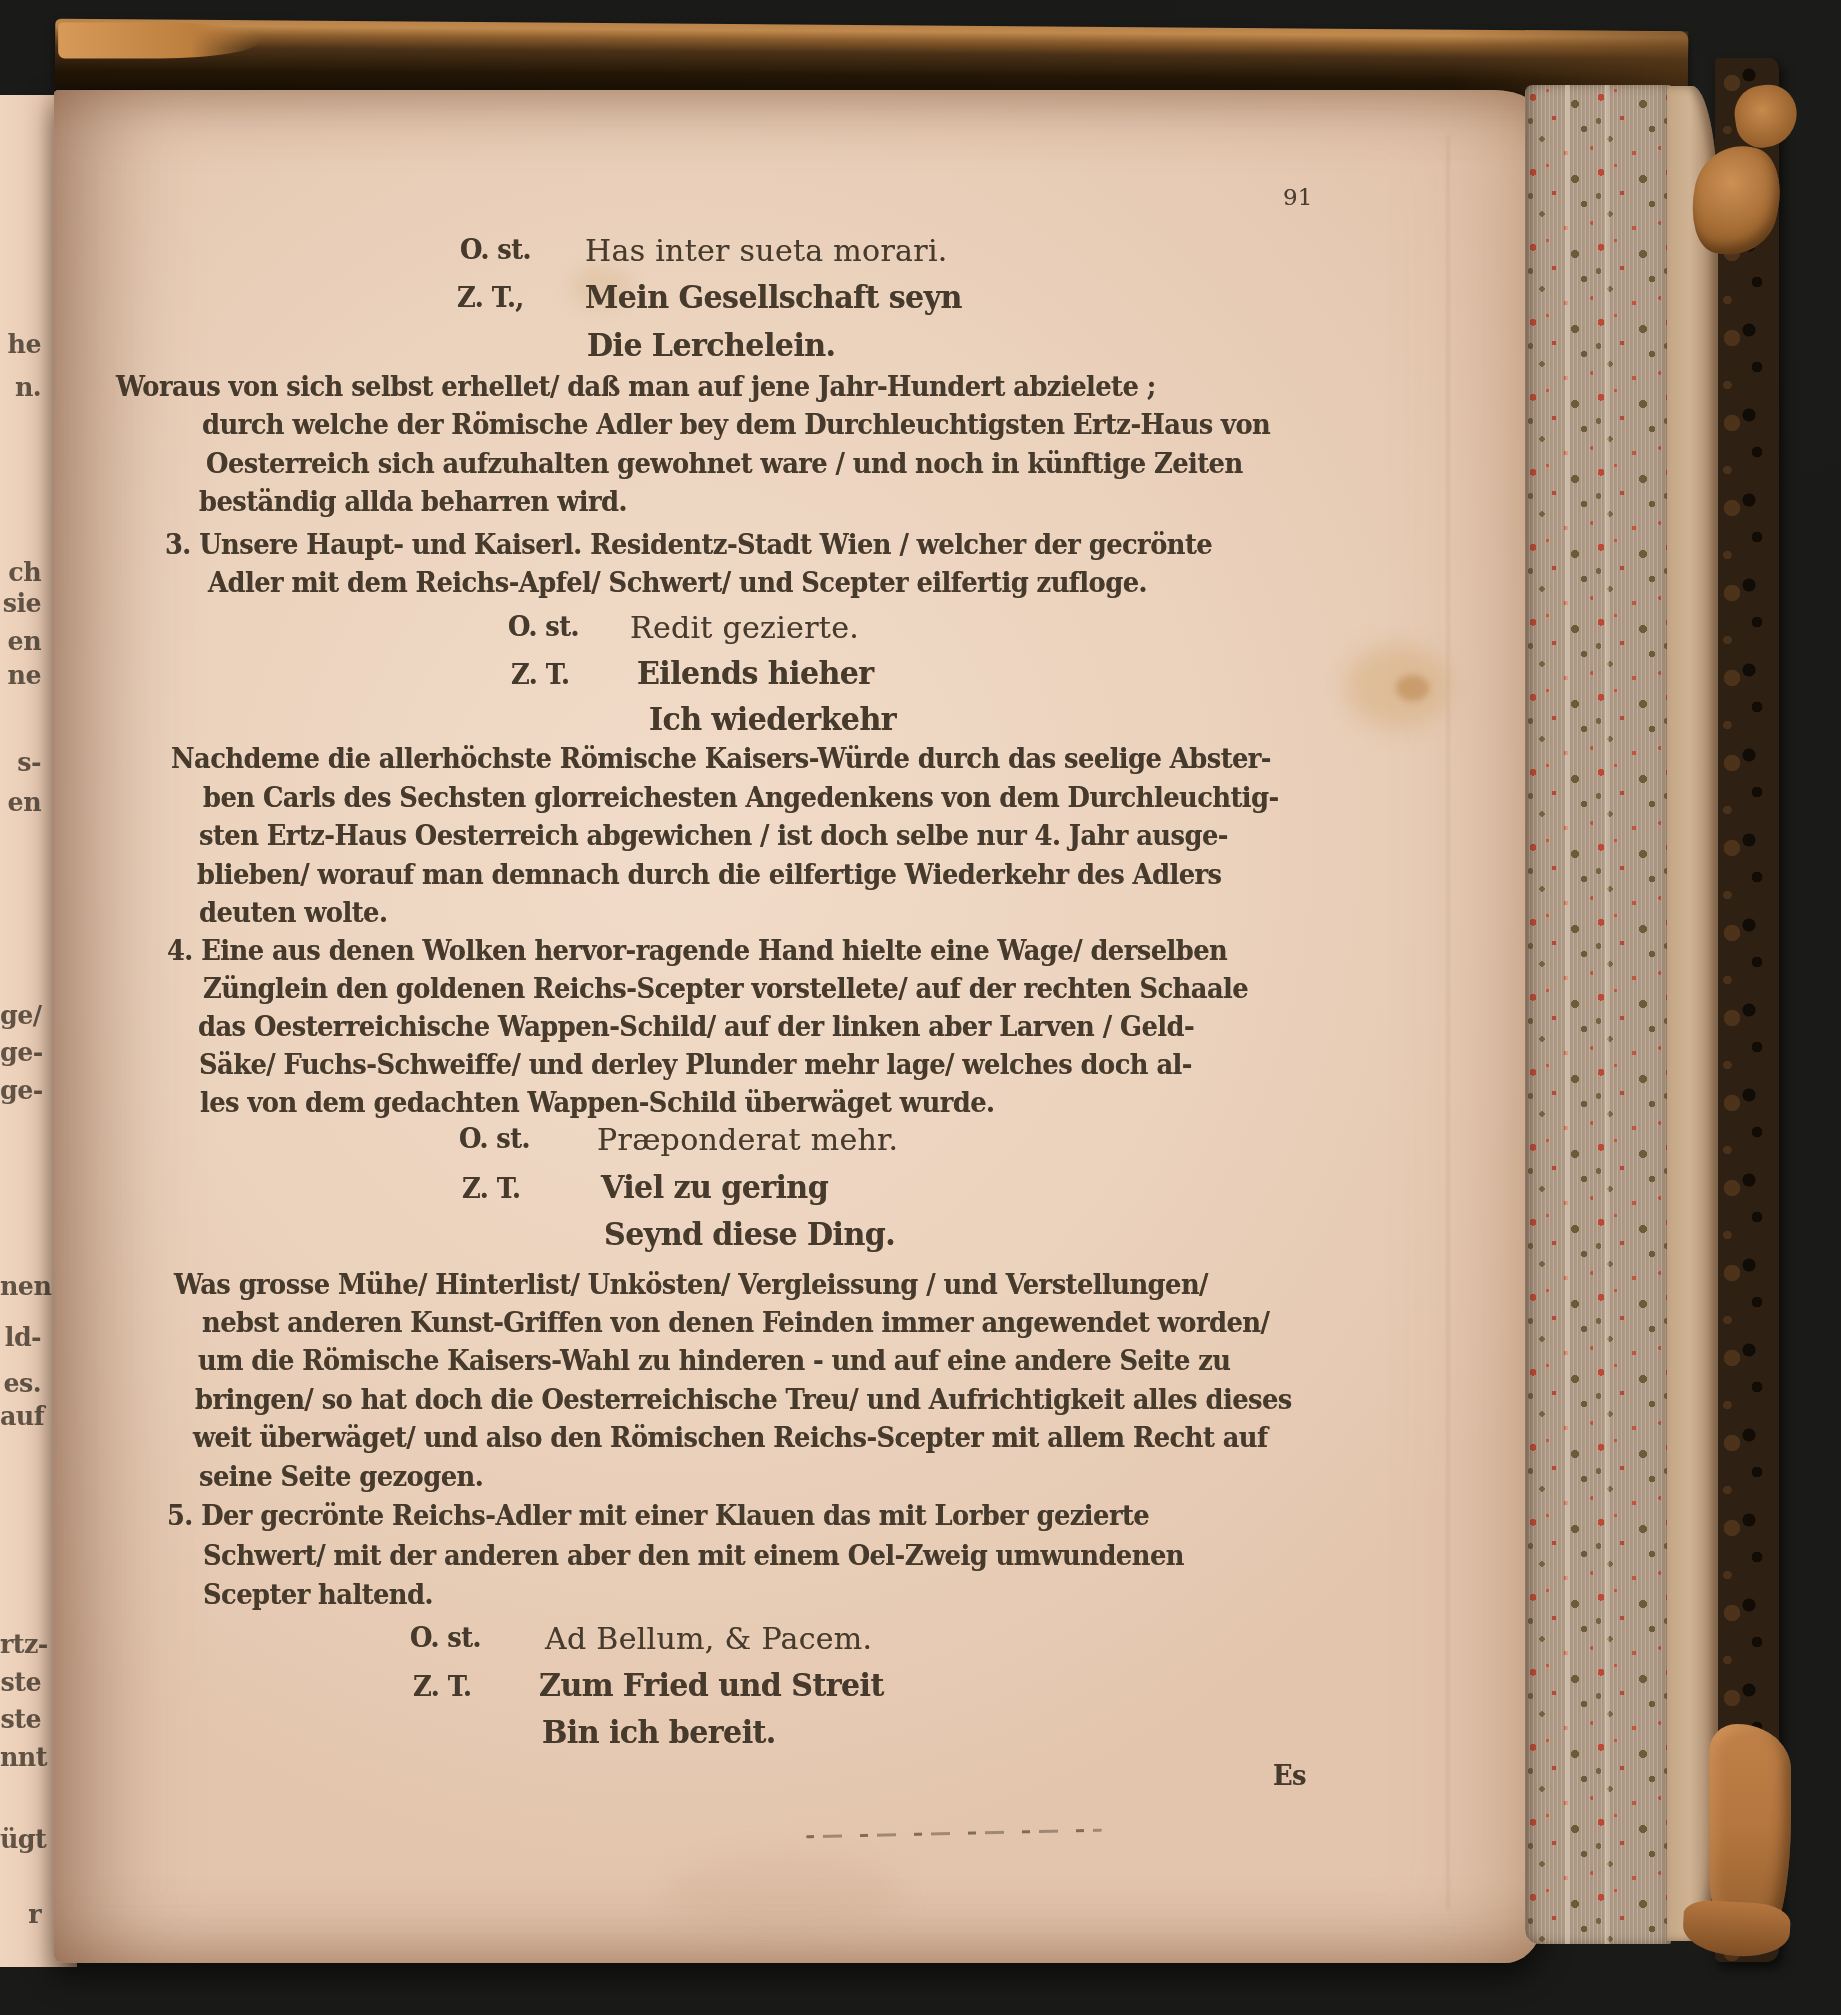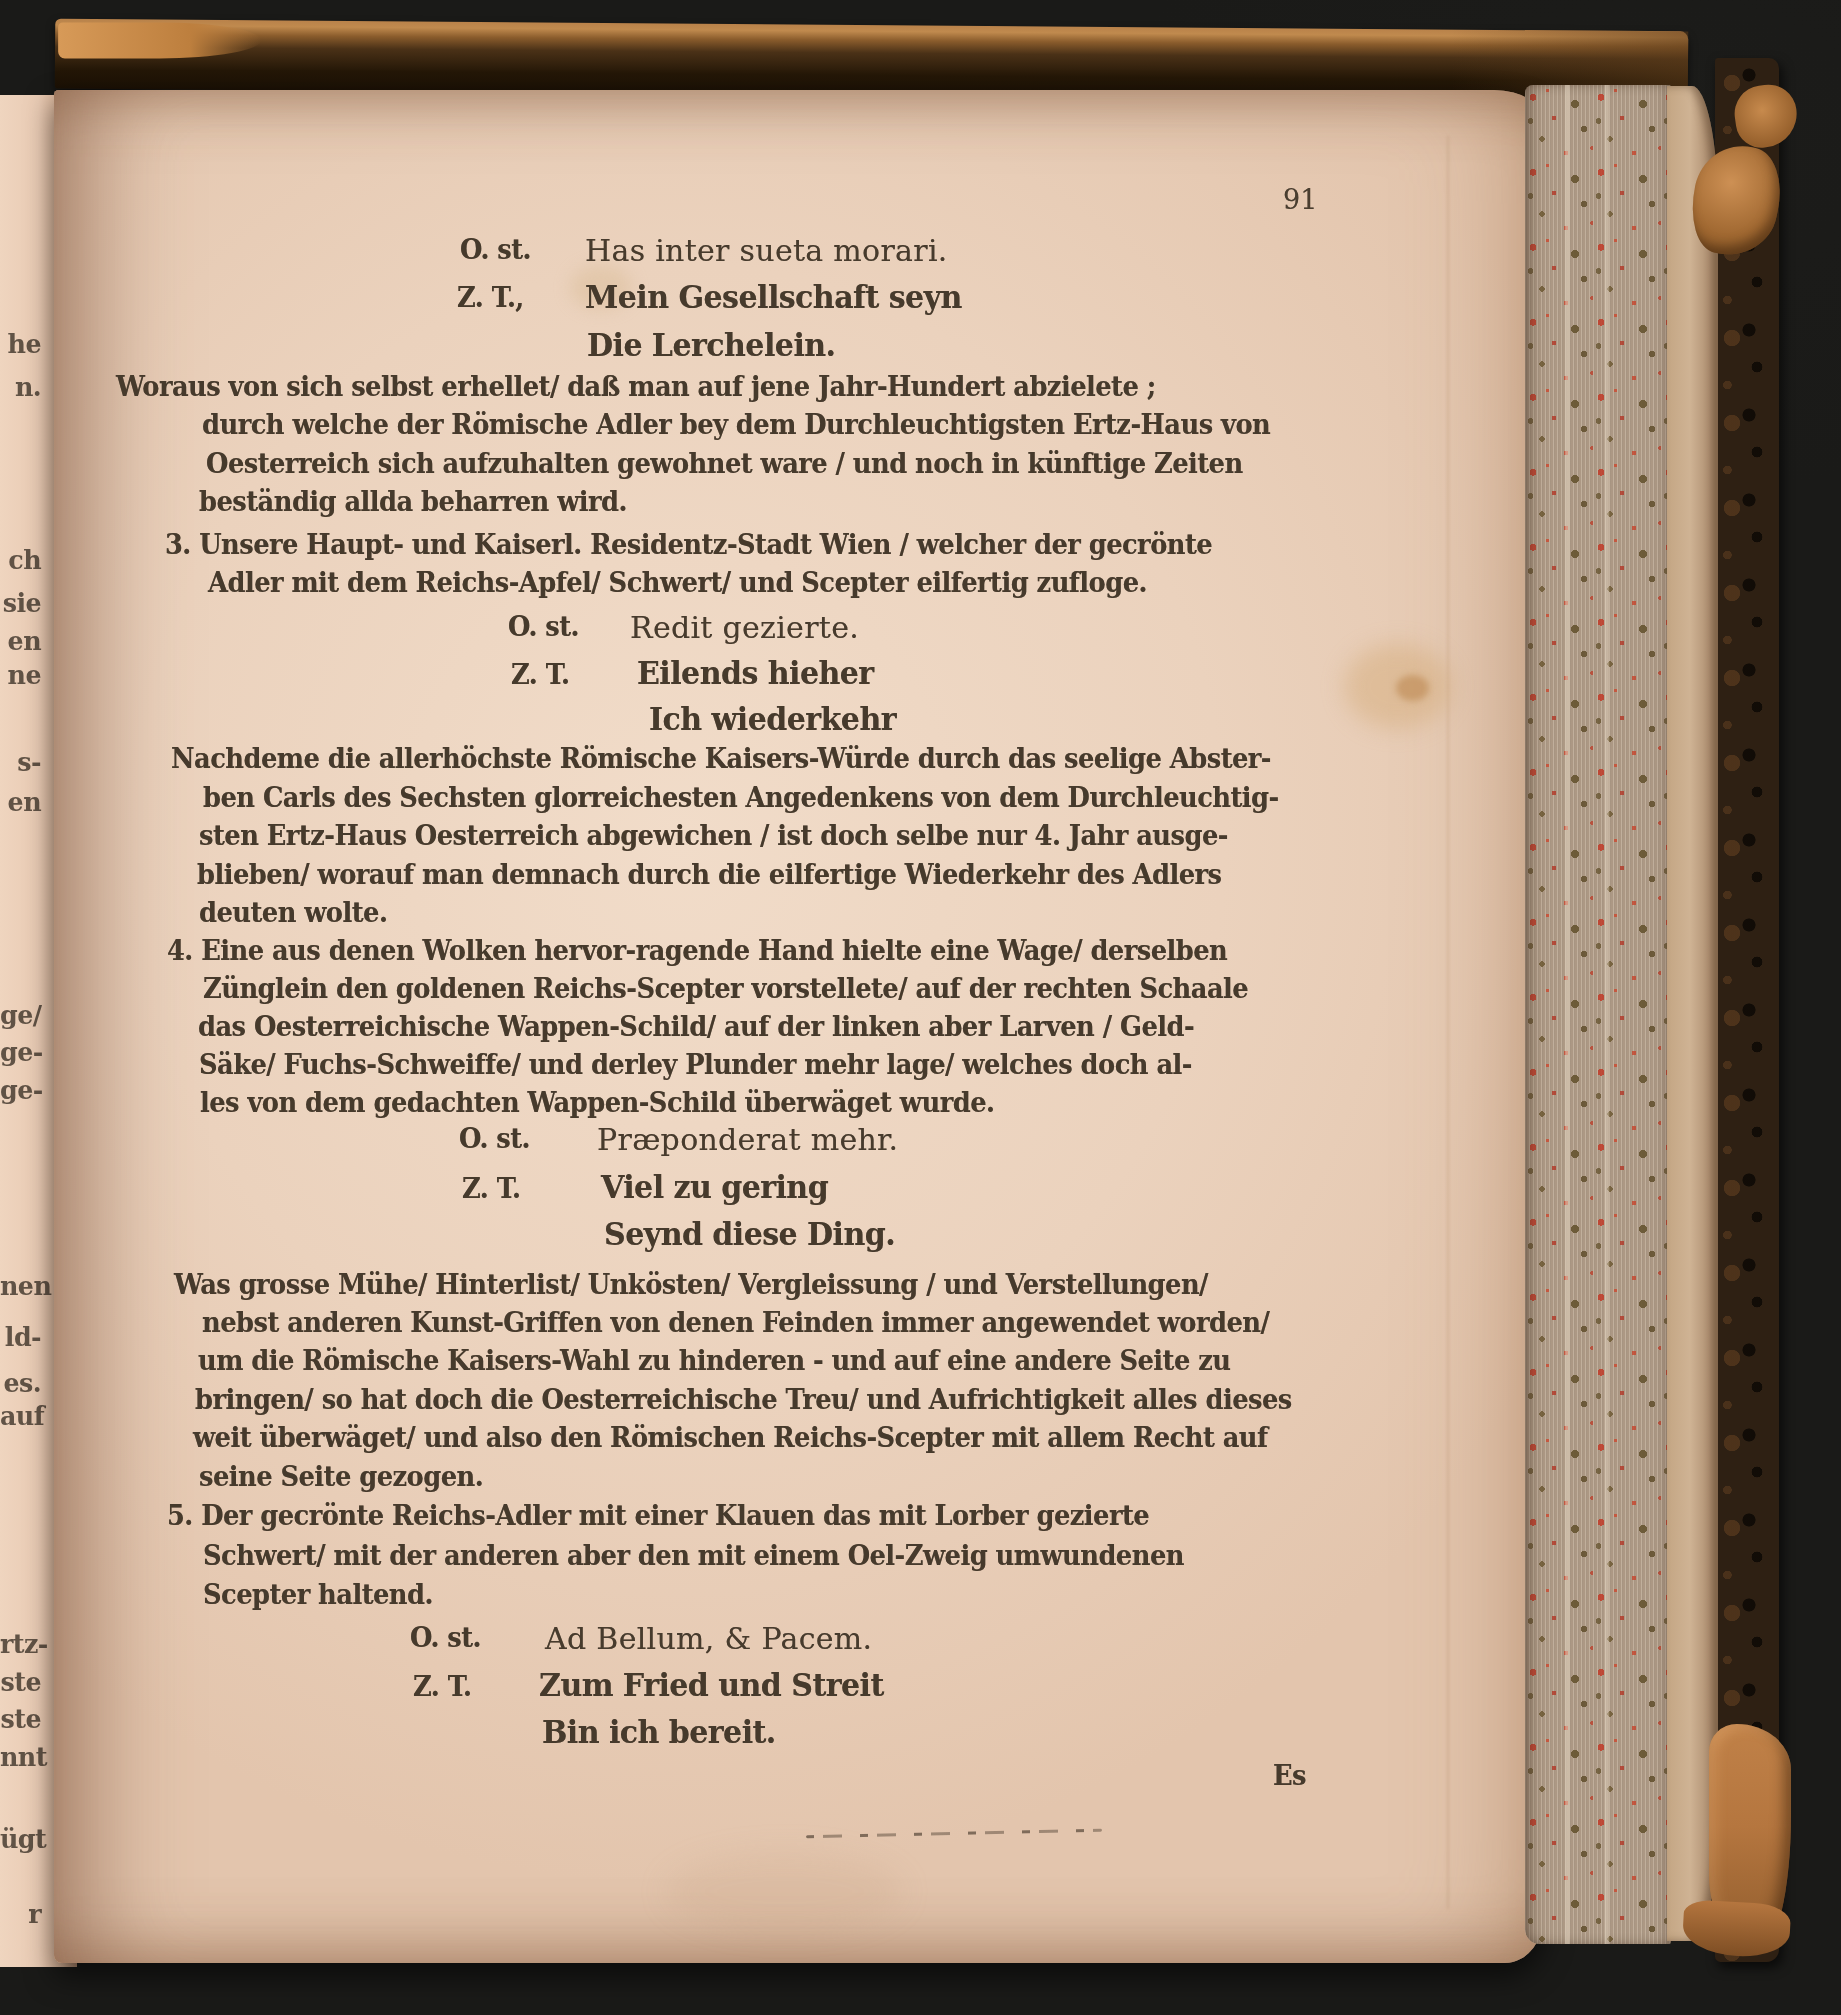--- a/index.html
+++ b/index.html
@@ -83,38 +83,38 @@
     transform:rotate(-1.3deg);border-radius:1.7px;
     background:repeating-linear-gradient(90deg,rgba(72,58,44,.8) 0 8px,transparent 8px 17px,
                rgba(72,58,44,.55) 17px 36px,transparent 36px 54px);}
   
   .textlayer{position:absolute;inset:0;z-index:5;}
   .ln{position:absolute;white-space:nowrap;color:#463a2c;line-height:1;
       text-shadow:0 0 0.6px rgba(58,44,30,.45);}
   .frak{font-weight:bold;font-size:28px;letter-spacing:-0.6px;transform:scaleX(.92);transform-origin:left top;}
   .verse{font-weight:bold;font-size:32px;letter-spacing:-0.6px;transform:scaleX(.94);transform-origin:left top;}
   .lat{font-weight:normal;font-size:30px;letter-spacing:0.3px;color:#473b2d;}
-  .pagenum{font-weight:normal;font-size:27px;color:#4a3e30;}
+  .pagenum{font-weight:normal;font-size:23px;color:#4a3e30;}
   .frag{position:absolute;left:0;width:41px;text-align:right;font-weight:bold;font-size:25.4px;
         color:#4e4236;opacity:.88;line-height:1;letter-spacing:-0.6px;}
 </style>
 </head>
 <body>
 
 <div class="scene">
 
   <div class="top-edge"></div>
   <div class="cover"></div>
   <div class="tear-top"></div>
   <div class="tear-top2"></div>
 
   <div class="prev-page">
     <div class="frag" style="top:237px">he</div>
     <div class="frag" style="top:280px">n.</div>
-    <div class="frag" style="top:453px">ch</div>
+    <div class="frag" style="top:465px">ch</div>
     <div class="frag" style="top:496px">sie</div>
     <div class="frag" style="top:534px">en</div>
     <div class="frag" style="top:568px">ne</div>
     <div class="frag" style="top:655px">s-</div>
     <div class="frag" style="top:695px">en</div>
     <div class="frag" style="top:908px">ge/</div>
     <div class="frag" style="top:945px">ge-</div>
     <div class="frag" style="top:983px">ge-</div>
     <div class="frag" style="top:1179px">nen</div>
     <div class="frag" style="top:1276px">es.</div>

